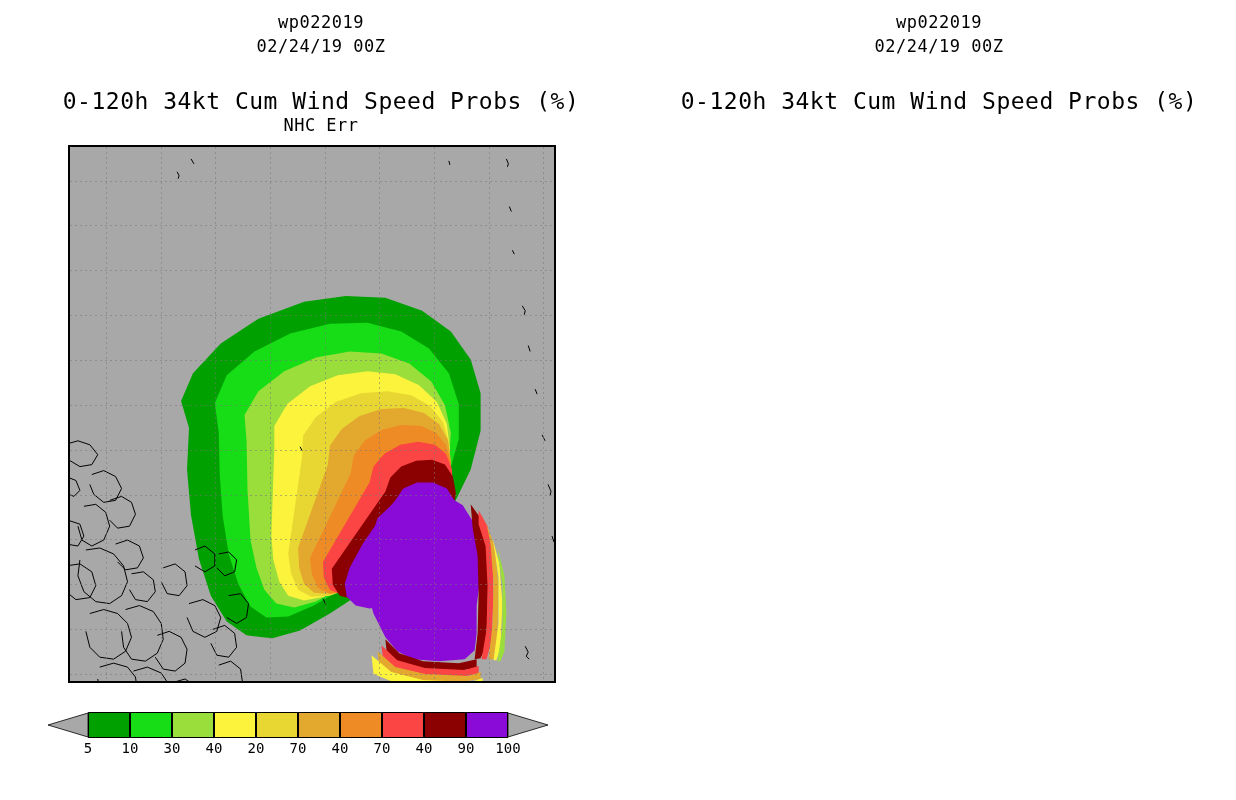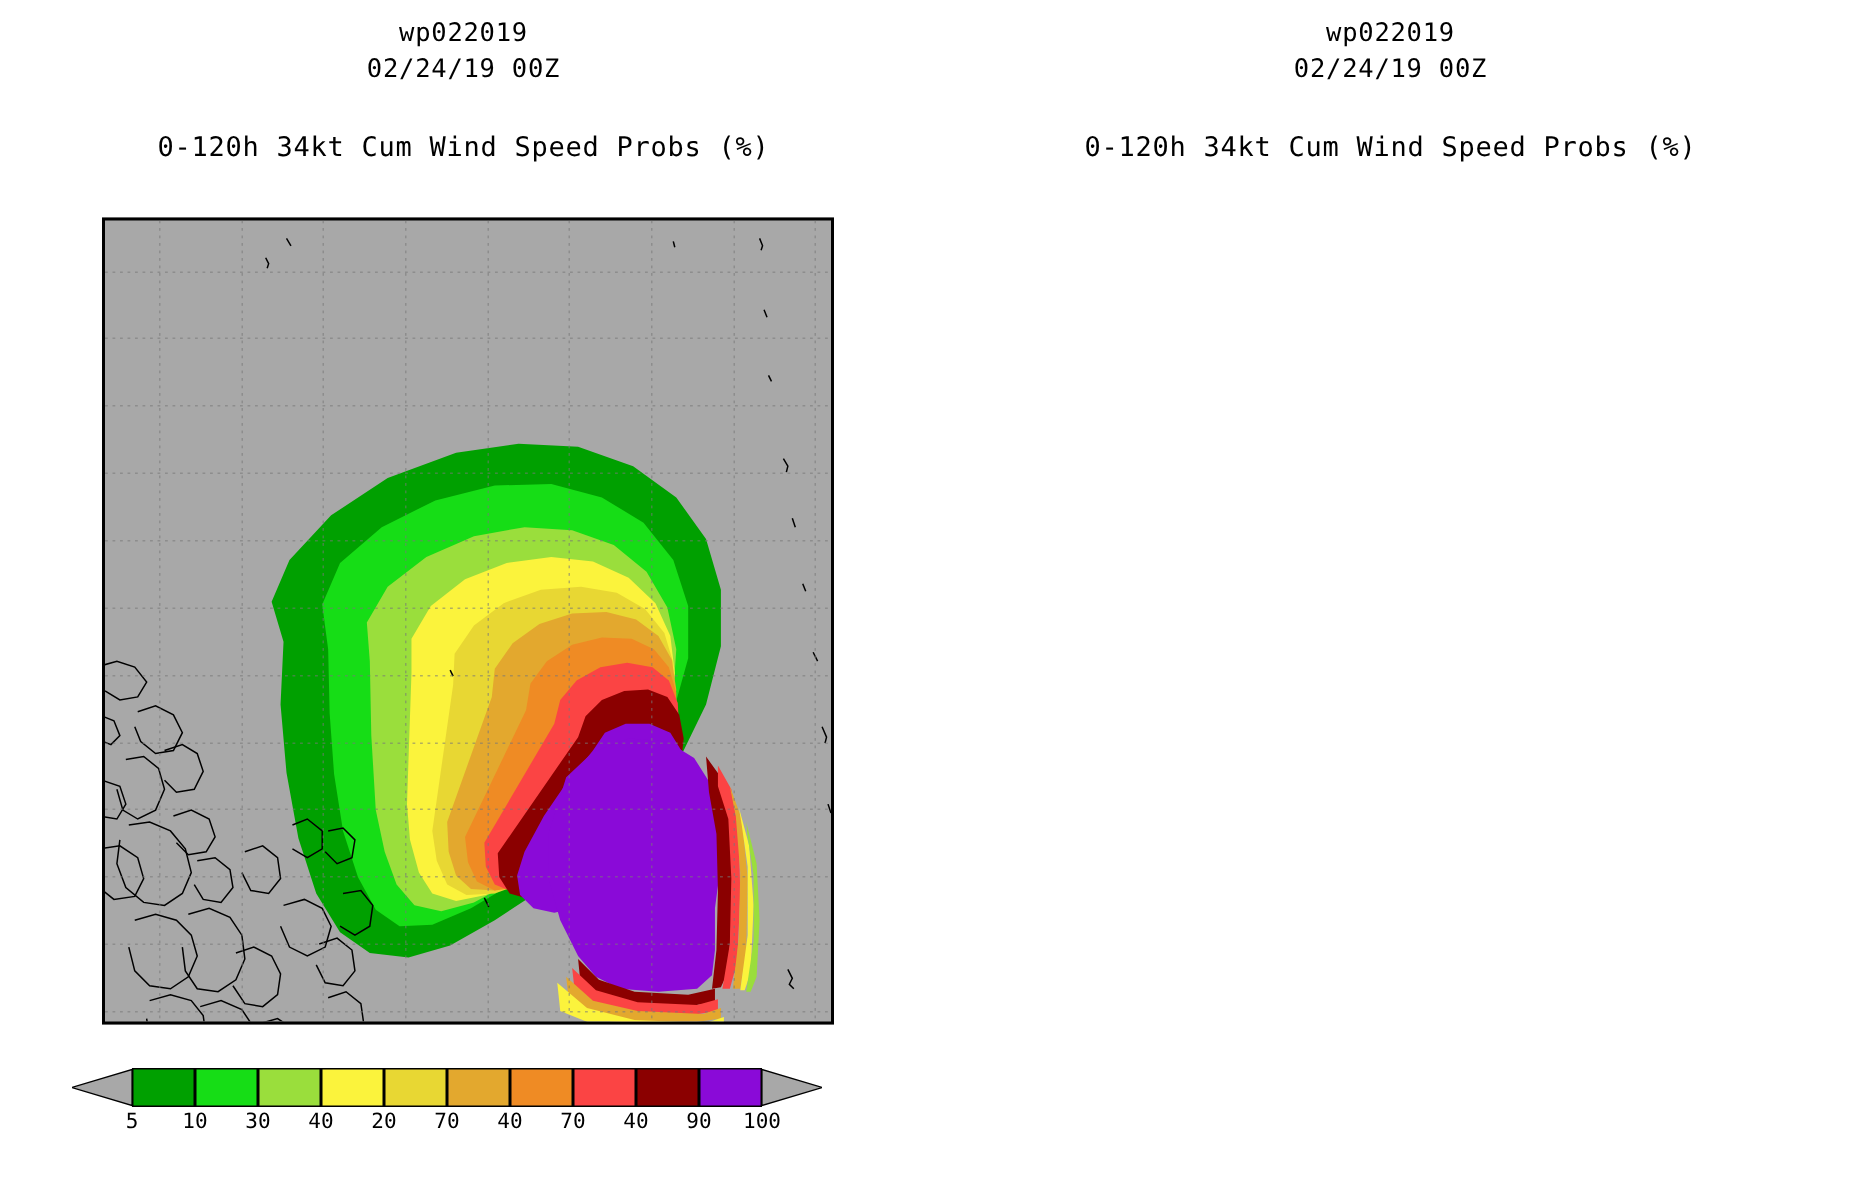--- a/index.html
+++ b/index.html
@@ -3,24 +3,24 @@
 <meta charset="utf-8">
 <style>
   html,body{margin:0;padding:0;background:#fff;}
   body{width:1236px;height:800px;position:relative;
        font-family:"DejaVu Sans Mono","Liberation Mono",monospace;
        color:#000;-webkit-font-smoothing:none;}
   .panel{position:absolute;top:0;height:800px;width:618px;}
   .panel.left{left:0;}
   .panel.right{left:618px;}
 
-  .titles{position:absolute;left:0;width:618px;text-align:center;}
+  .titles{position:absolute;left:12px;width:618px;text-align:center;}
   .t-id{top:12px;font-size:17px;letter-spacing:.5px;}
   .t-date{top:36px;font-size:17px;letter-spacing:.5px;}
-  .t-main{top:88px;font-size:18px;letter-spacing:.5px;}
+  .t-main{top:88px;font-size:23px;letter-spacing:.5px;}
   .t-sub{top:115px;font-size:17px;letter-spacing:.5px;}
 
   .plot{position:absolute;border:2px solid #000;box-sizing:border-box;overflow:hidden;}
   .plot.left{left:68px;top:145px;width:488px;height:538px;background:#a8a8a8;}
 
   .grid-v,.grid-h{position:absolute;}
   .grid-v{top:0;bottom:0;width:1px;
     background-image:linear-gradient(to bottom,#777 0 2px,transparent 2px 5px);
     background-size:1px 5px;}
   .grid-h{left:0;right:0;height:1px;
@@ -41,20 +41,21 @@
           font-size:14px;white-space:nowrap;}
 </style>
 </head>
 <body>
 
 <div class="panel left">
 
   <div class="titles t-id">wp022019</div>
   <div class="titles t-date">02/24/19 00Z</div>
   <div class="titles t-main">0-120h 34kt Cum Wind Speed Probs (%)</div>
+  <div class="titles t-sub">NHC Err</div>
 
   <div class="plot left">
     <svg class="overlay" viewBox="0 0 488 538" preserveAspectRatio="none">
 
       <path fill="#00a000" d="M120 283 L112 256 L124 228 L152 198 L190 173 L236 156 L278 150 L318 152 L355 165 L384 186 L404 214 L414 248 L414 286 L404 325 L386 362 L360 396 L328 425 L294 449 L262 470 L232 487 L204 495 L178 492 L158 478 L142 452 L130 415 L122 371 L118 325 Z"></path>
 
       <path fill="#16dd16" d="M150 288 L146 258 L158 230 L186 206 L222 188 L262 178 L300 177 L334 186 L362 203 L382 228 L392 259 L392 294 L382 330 L364 364 L338 395 L308 422 L276 444 L246 462 L220 473 L198 474 L182 463 L170 441 L160 410 L154 372 L151 331 Z"></path>
 
       <path fill="#9ade3c" d="M178 296 L176 270 L190 246 L216 226 L248 212 L282 206 L314 208 L342 218 L364 236 L378 260 L384 288 L382 318 L372 348 L354 376 L330 402 L302 425 L274 444 L248 458 L226 464 L208 460 L196 446 L188 424 L182 396 L179 346 Z"></path>
 

